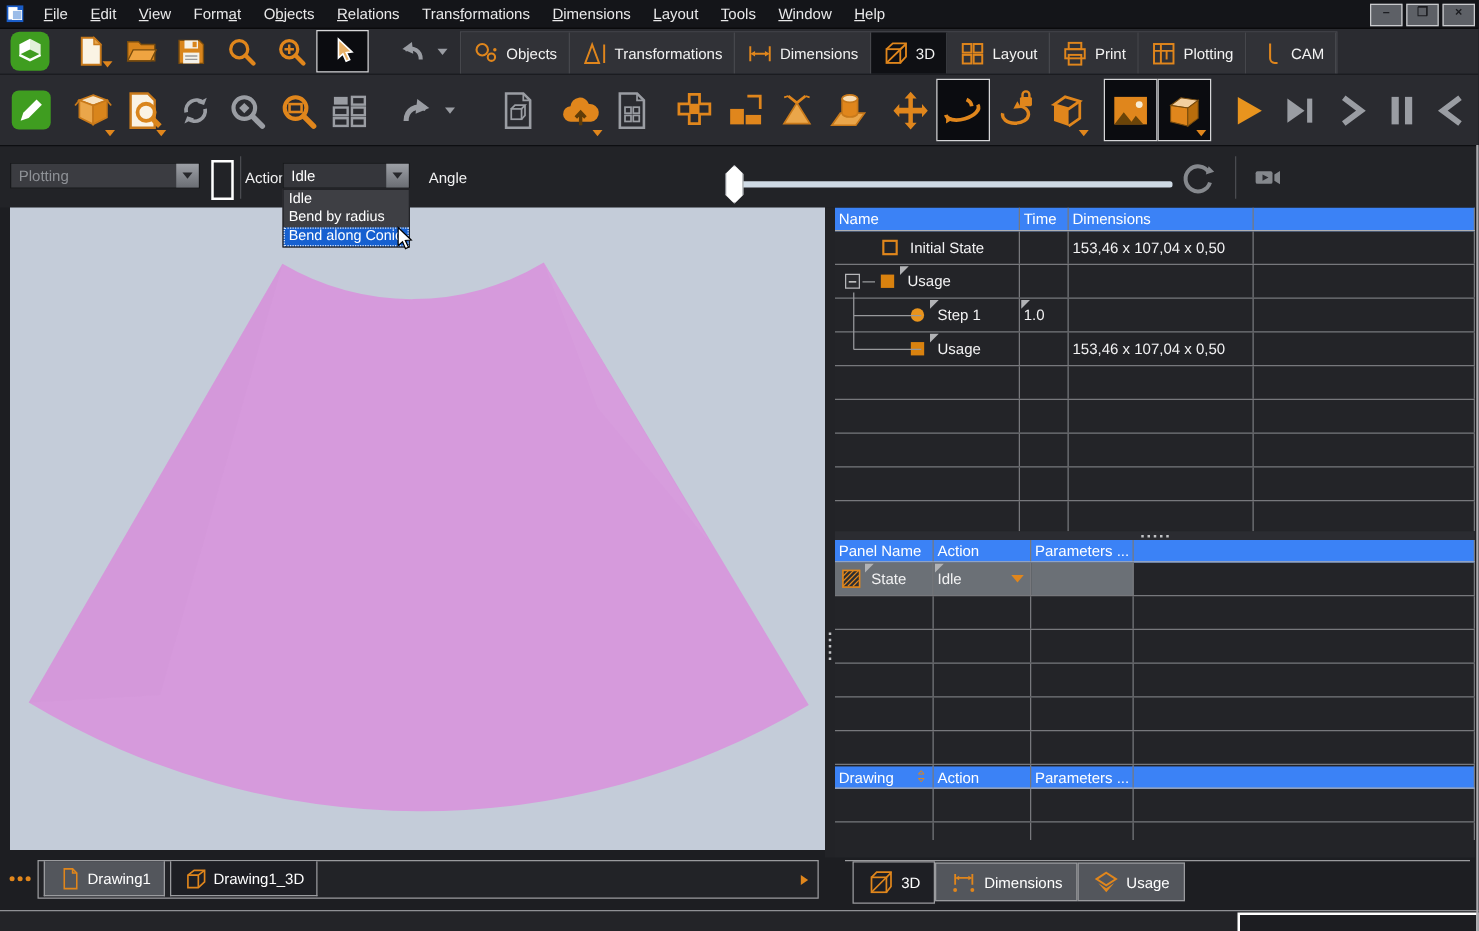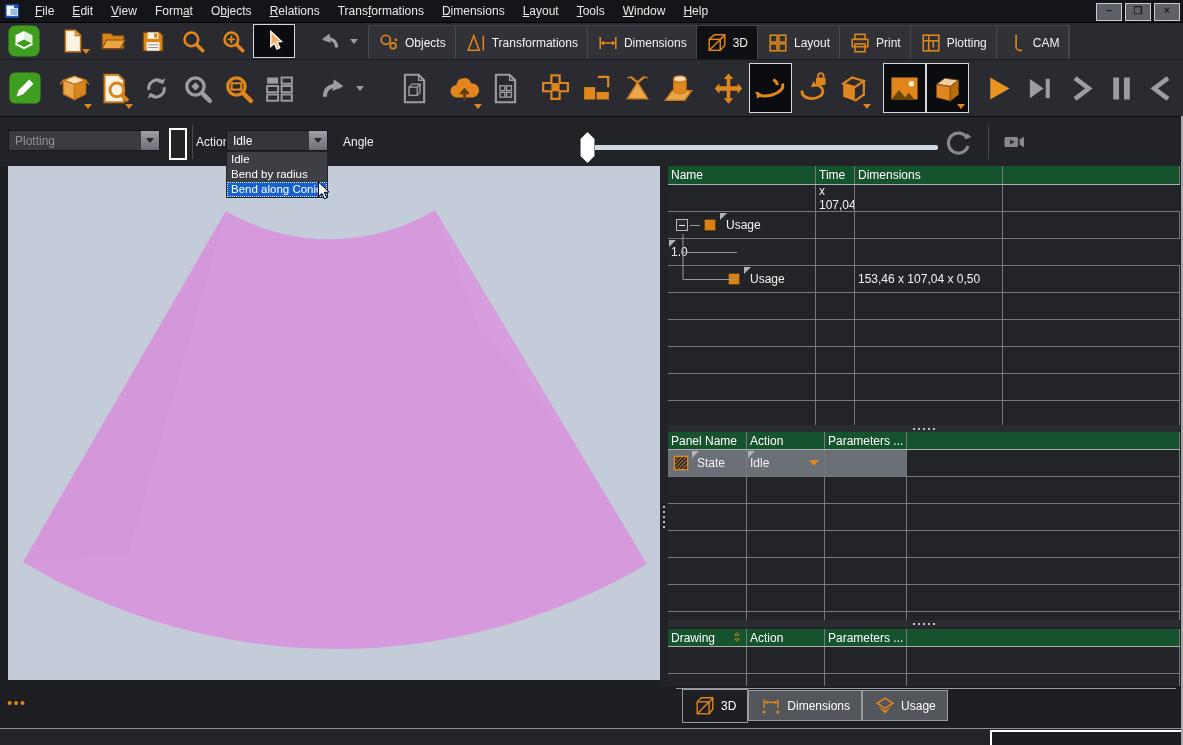--- a/index.html
+++ b/index.html
@@ -64,21 +64,21 @@
   #canvas{left:8px;top:166px;width:652px;height:514px;background:#c4ccd9;}
   #vsplit{left:660px;top:166px;width:8px;height:520px;background:#222327;}
   .grip-v{position:absolute;left:3px;top:340px;display:flex;flex-direction:column;gap:3px;}
   .grip-v i{width:2px;height:2px;background:#c2c3c6;}
   
   #rpanel{left:668px;top:166px;width:512px;height:520px;background:#232428;overflow:hidden;}
   .tblwrap{position:absolute;left:0;width:512px;overflow:hidden;}
   .trow{display:grid;height:27px;border-bottom:1px solid #77787c;box-sizing:border-box;position:relative;}
   .trow>div{border-right:1px solid #77787c;display:flex;align-items:center;color:#f2f2f3;font-size:12px;
             padding-left:3px;overflow:hidden;position:relative;box-sizing:border-box;}
-  .thead{height:19px;background:#14532d;border-bottom:1px solid #aeafb2;}
+  .thead{height:19px;background:#3b82f6;border-bottom:1px solid #aeafb2;}
   .thead>div{color:#fff;}
   .hist{grid-template-columns:148px 39px 148px 1fr;}
   .pan{grid-template-columns:79px 78px 82px 1fr;}
   .trow.hlrow>div:nth-child(-n+3){background:#6b7076;}
   .nicon{width:16px;height:16px;flex:0 0 auto;}
   .nicon svg{width:16px;height:16px;display:block;}
   .expander{position:absolute;left:8px;top:7px;width:12px;height:12px;background:#2b2c30;border:1px solid #b6b7ba;box-sizing:border-box;}
   .expander i{position:absolute;left:2px;top:4.5px;width:6px;height:1px;background:#eee;}
   .mk{position:absolute;width:0;height:0;border-top:7px solid #b2b3b6;border-right:7px solid transparent;z-index:3;}
   .splith{position:absolute;left:0;width:512px;height:7px;background:#2b2c31;display:flex;align-items:center;justify-content:center;gap:3px;}
@@ -623,20 +623,28 @@
           <span>Time</span>
         </div>
         <div>
           <span>Dimensions</span>
         </div>
         <div>
           <span></span>
         </div>
       </div>
       <div class="trow hist">
+        <div>
+          <span class="nicon" style="position: absolute; left: 36px; top: 5px;">
+            <svg viewBox="0 0 24 24" xmlns="http://www.w3.org/2000/svg">
+              <rect x="4" y="4" width="16" height="16" fill="none" stroke="#e0861c" stroke-width="2.6"></rect>
+            </svg>
+          </span>
+          <span style="position: absolute; left: 60px;">Initial State</span>
+        </div>
         <div></div>
         <div>153,46 x 107,04 x 0,50</div>
         <div></div>
       </div>
       <div class="trow hist">
         <div>
           <span class="expander">
             <i></i>
           </span>
           <span class="nicon" style="position: absolute; left: 34px; top: 5px;">
@@ -645,20 +653,29 @@
             </svg>
           </span>
           <span style="position: absolute; left: 58px;">Usage</span>
           <span class="mk" style="left: 52px; top: 1px;"></span>
         </div>
         <div></div>
         <div></div>
         <div></div>
       </div>
       <div class="trow hist">
+        <div>
+          <span class="nicon" style="position: absolute; left: 58px; top: 5px;">
+            <svg viewBox="0 0 24 24" xmlns="http://www.w3.org/2000/svg">
+              <circle cx="12" cy="12" r="8" fill="#e8941e"></circle>
+            </svg>
+          </span>
+          <span style="position: absolute; left: 82px;">Step 1</span>
+          <span class="mk" style="left: 76px; top: 1px;"></span>
+        </div>
         <div>1.0<span class="mk" style="left: 1px; top: 1px;"></span></div>
         <div></div>
         <div></div>
       </div>
       <div class="trow hist">
         <div>
           <span class="nicon" style="position: absolute; left: 58px; top: 5px;">
             <svg viewBox="0 0 24 24" xmlns="http://www.w3.org/2000/svg">
               <rect x="4" y="4" width="16" height="16" fill="#d9820f"></rect>
             </svg>
@@ -782,21 +799,21 @@
         <div></div>
       </div>
     </div>
   <div class="splith" style="top:454px;">
       <i></i>
       <i></i>
       <i></i>
       <i></i>
       <i></i>
     </div>
-  <div id="drawings-table" class="tblwrap" style="top:463px;height:59px;">
+  <div id="drawings-table" class="tblwrap" style="top:447px;height:59px;">
       <div class="trow thead pan" style="height: 18px;">
         <div>
           <span>Drawing</span>
           <span class="sorticon"><svg viewBox="0 0 24 24" xmlns="http://www.w3.org/2000/svg">
               <path d="M12 3l4.5 5.5h-9z" fill="none" stroke="#e0861c" stroke-width="1.6"></path>
               <path d="M12 21l-4.5-5.5h9z" fill="none" stroke="#e0861c" stroke-width="1.6"></path>
             </svg></span>
         </div>
         <div>
           <span>Action</span>
@@ -831,20 +848,45 @@
 <svg id="cursor-ov" viewBox="0 0 15 21">
   <path d="M1.5 1 L1.5 15.5 L5 12.4 L7.4 17.9 L9.8 16.8 L7.3 11.4 L12 11 Z" fill="#fff" stroke="#000" stroke-width="1"></path>
 </svg>
 
 <div id="dtabs" class="strip">
   <svg id="dots-btn" viewBox="0 0 24 14">
       <circle cx="4" cy="7" r="2.2" fill="#e0861c"></circle>
       <circle cx="11" cy="7" r="2.2" fill="#e0861c"></circle>
       <circle cx="18" cy="7" r="2.2" fill="#e0861c"></circle>
     </svg>
+  <div class="frame">
+    <div id="dtab-list" style="display:flex;">
+        <div class="dtab">
+          <span style="display: flex;">
+            <svg viewBox="0 0 24 24" xmlns="http://www.w3.org/2000/svg">
+              <path d="M6.5 2.5h8l4 4v15h-12z" fill="none" stroke="#e0861c" stroke-width="1.5"></path>
+              <path d="M14.5 2.5v4h4" fill="none" stroke="#e0861c" stroke-width="1.5"></path>
+            </svg>
+          </span>
+          <span>Drawing1</span>
+        </div>
+        <div class="dtab sel">
+          <span style="display: flex;">
+            <svg viewBox="0 0 24 24" xmlns="http://www.w3.org/2000/svg">
+              <path d="M4 8.5L10 4h10v11l-6 5.5H4z" fill="none" stroke="#e0861c" stroke-width="1.6"></path>
+              <path d="M4 8.5h10v12M14 8.5l6-4.5" fill="none" stroke="#e0861c" stroke-width="1.6"></path>
+            </svg>
+          </span>
+          <span>Drawing1_3D</span>
+        </div>
+      </div>
+    <svg id="dtab-arrow" viewBox="0 0 24 24">
+        <path d="M8 5l10 7-10 7z" fill="#e0861c"></path>
+      </svg>
+  </div>
 </div>
 
 <div id="rtabs" class="strip">
   <div class="frame">
     <div id="vtab-list" style="display:flex;">
         <div class="vtab sel">
           <span style="display: flex;">
             <svg viewBox="0 0 24 24" xmlns="http://www.w3.org/2000/svg">
               <g fill="none" stroke="#e0861c" stroke-width="1.5">
                 <rect x="3.5" y="7.5" width="13" height="13"></rect>

